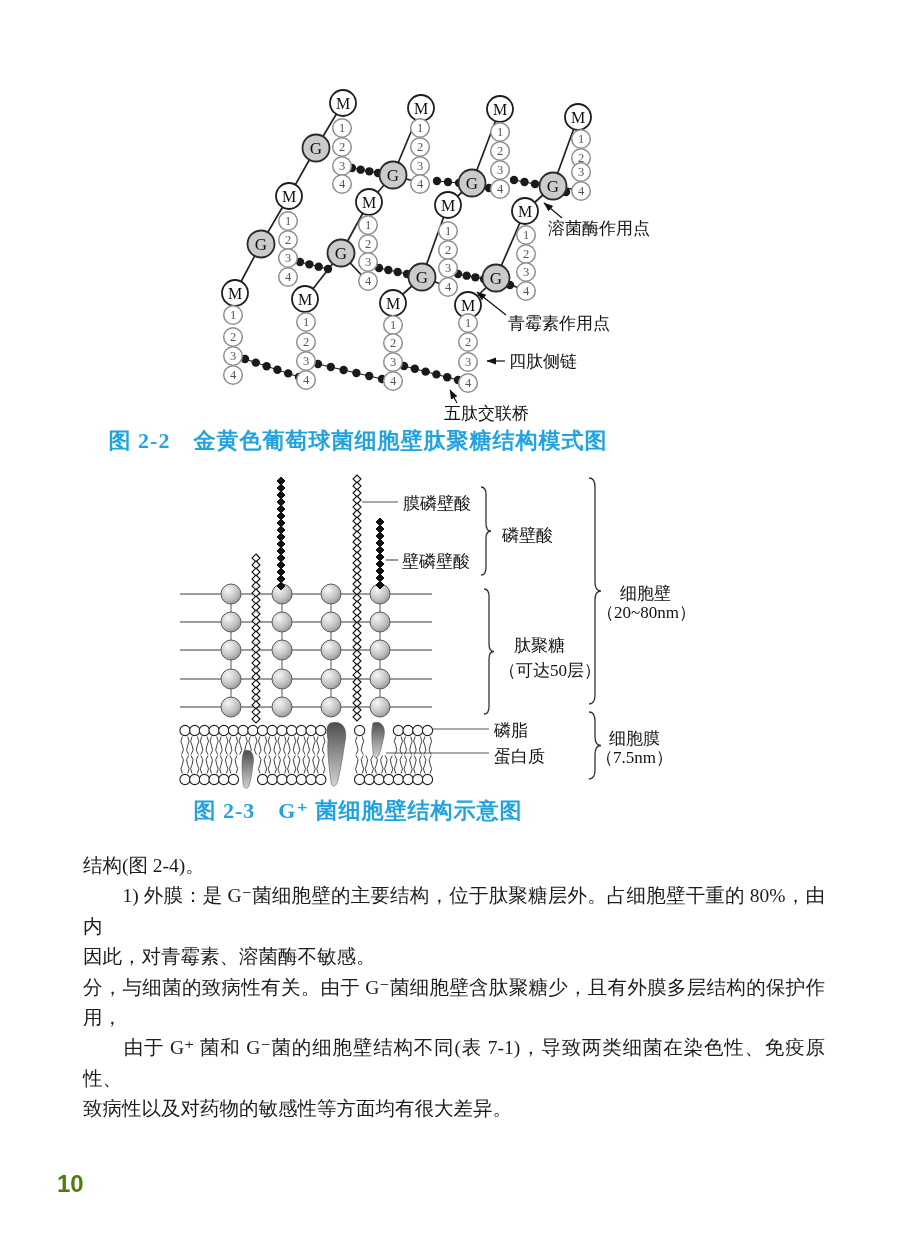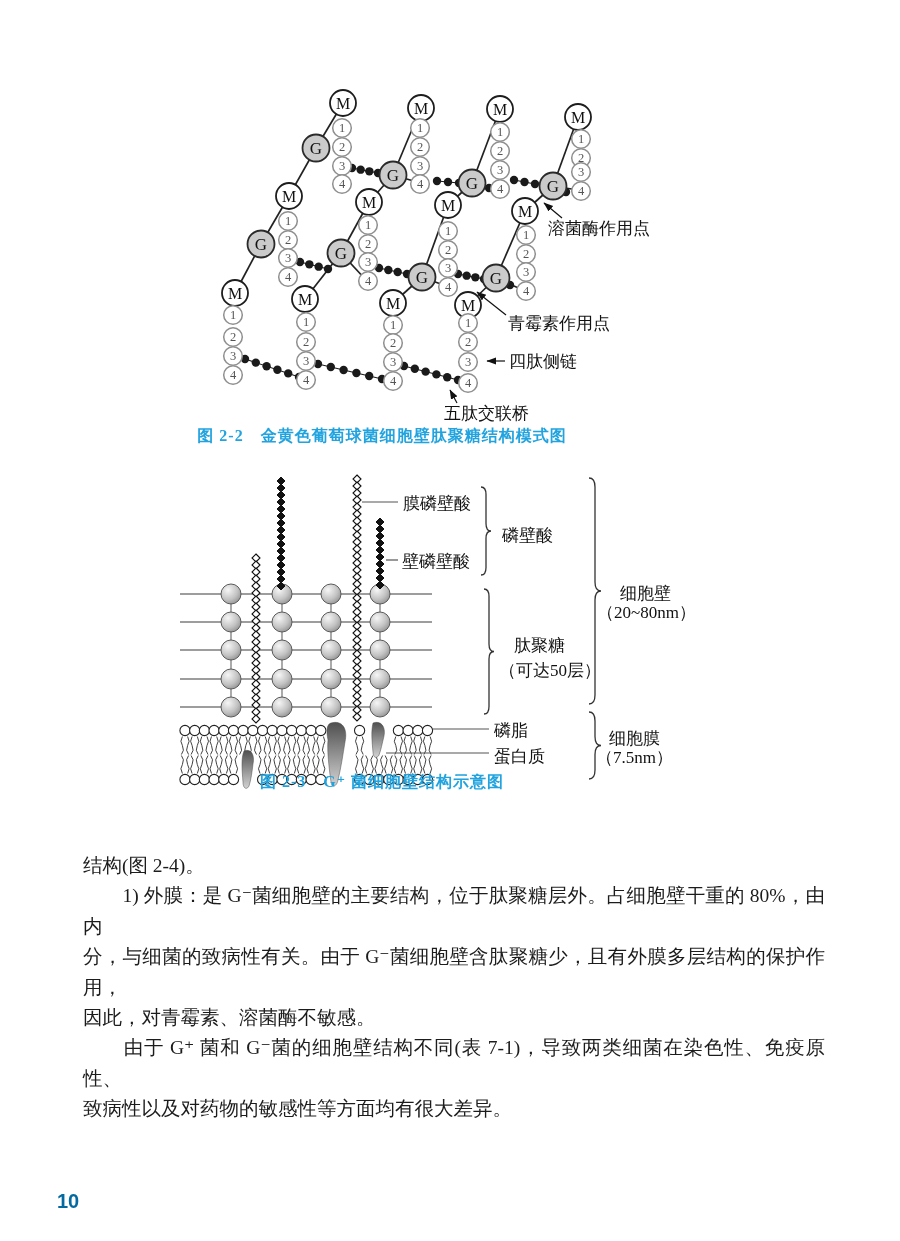--- a/index.html
+++ b/index.html
@@ -1,27 +1,27 @@
 <!DOCTYPE html>
 <html><head>
 <meta charset="utf-8">
 <style>
   html,body{margin:0;padding:0;background:#e8e8e8;}
   .page{position:relative;width:900px;height:1241px;background:#ffffff;overflow:hidden;
         font-family:"Liberation Serif","DejaVu Serif",serif;}
   svg.canvas{position:absolute;left:0;top:0;}
   .caption{position:absolute;left:0;width:716px;text-align:center;
-           font-size:16px;font-weight:700;letter-spacing:1px;color:#21a3df;padding-left:24px;}
+           font-size:22px;font-weight:700;letter-spacing:1px;color:#21a3df;}
   #cap22{top:426px;}
-  #cap23{top:772px;}
+  #cap23{top:796px;}
   #body-text{position:absolute;left:83px;top:851px;width:742px;
              font-size:19.5px;line-height:30.4px;color:#1c1c1c;text-align:justify;}
   #body-text .bline{white-space:pre-wrap;}
   #page-num{position:absolute;left:57px;top:1170px;font-family:"Liberation Sans",sans-serif;
-            font-size:20px;font-weight:700;color:#0369a1;margin-top:20px;}
+            font-size:24px;font-weight:700;color:#4d7c0f;}
   
   .bb{stroke:#222;stroke-width:1.7;fill:none;}
   .mcirc{fill:#fff;stroke:#1d1d1d;stroke-width:1.8;}
   .gcirc{fill:#cbcbcb;stroke:#2a2a2a;stroke-width:1.8;}
   .ncirc{fill:#fff;stroke:#8f8f8f;stroke-width:1.5;}
   .mtxt{font-size:16px;fill:#111;}
   .gtxt{font-size:17px;fill:#111;}
   .ntxt{font-size:12.5px;fill:#555;}
   .dotline{stroke:#1a1a1a;stroke-width:1.1;}
   .dot{fill:#1a1a1a;}
@@ -561,20 +561,20 @@
       <text class="dlabel" x="494" y="762">蛋白质</text>
     </g>
   </svg>
 
   <div class="caption" id="cap22">图 2-2　金黄色葡萄球菌细胞壁肽聚糖结构模式图</div>
   <div class="caption" id="cap23">图 2-3　G⁺ 菌细胞壁结构示意图</div>
 
   <div id="body-text">
       <div class="bline">结构(图 2-4)。</div>
       <div class="bline">　　1) 外膜：是 G⁻菌细胞壁的主要结构，位于肽聚糖层外。占细胞壁干重的 80%，由内</div>
+      <div class="bline">因此，对青霉素、溶菌酶不敏感。</div>
       <div class="bline">分，与细菌的致病性有关。由于 G⁻菌细胞壁含肽聚糖少，且有外膜多层结构的保护作用，</div>
-      <div class="bline">因此，对青霉素、溶菌酶不敏感。</div>
       <div class="bline">　　由于 G⁺ 菌和 G⁻菌的细胞壁结构不同(表 7-1)，导致两类细菌在染色性、免疫原性、</div>
       <div class="bline">致病性以及对药物的敏感性等方面均有很大差异。</div>
     </div>
 
   <div id="page-num">10</div>
 </div>
 
 </body></html>

